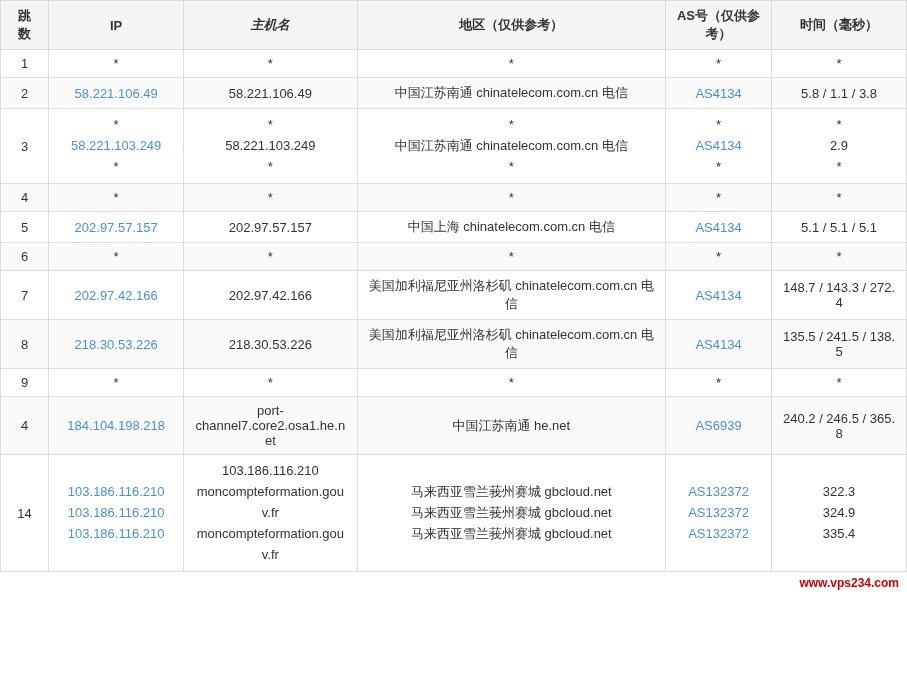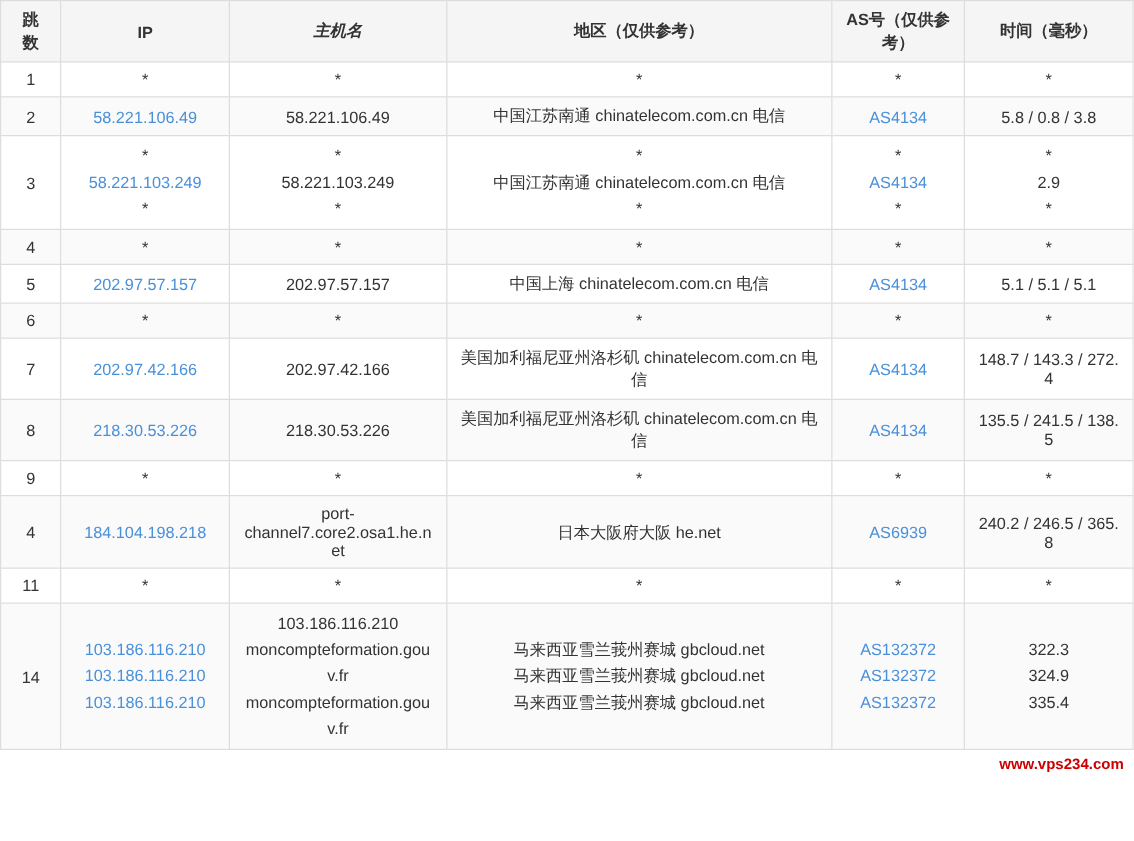--- a/index.html
+++ b/index.html
@@ -77,21 +77,21 @@
         <td>*</td>
         <td>*</td>
         <td>*</td>
       </tr>
       <tr>
         <td>2</td>
         <td><a class="ip-link" href="#">58.221.106.49</a></td>
         <td>58.221.106.49</td>
         <td>中国江苏南通 chinatelecom.com.cn 电信</td>
         <td><a class="ip-link" href="#">AS4134</a></td>
-        <td>5.8 / 0.8 / 3.8</td>
+        <td>5.8 / 1.1 / 3.8</td>
       </tr>
       <tr>
         <td>3</td>
         <td class="multi-line">*<br><a class="ip-link" href="#">58.221.103.249</a><br>*</td>
         <td class="multi-line">*<br>58.221.103.249<br>*</td>
         <td class="multi-line">*<br>中国江苏南通 chinatelecom.com.cn 电信<br>*</td>
         <td class="multi-line">*<br><a class="ip-link" href="#">AS4134</a><br>*</td>
         <td class="multi-line">*<br>2.9<br>*</td>
       </tr>
       <tr>
@@ -139,31 +139,23 @@
         <td>*</td>
         <td>*</td>
         <td>*</td>
         <td>*</td>
         <td>*</td>
       </tr>
       <tr>
         <td>4</td>
         <td><a class="ip-link" href="#">184.104.198.218</a></td>
         <td>port-<br>channel7.core2.osa1.he.net</td>
-        <td>日本大阪府大阪 he.net</td>
+        <td>中国江苏南通 he.net</td>
         <td><a class="ip-link" href="#">AS6939</a></td>
         <td>240.2 / 246.5 / 365.8</td>
-      </tr>
-      <tr>
-        <td>11</td>
-        <td>*</td>
-        <td>*</td>
-        <td>*</td>
-        <td>*</td>
-        <td>*</td>
       </tr>
       <tr>
         <td>14</td>
         <td class="multi-line"><a class="ip-link" href="#">103.186.116.210</a><br><a class="ip-link" href="#">103.186.116.210</a><br><a class="ip-link" href="#">103.186.116.210</a></td>
         <td class="multi-line">103.186.116.210<br>moncompteformation.gouv.fr<br>moncompteformation.gouv.fr</td>
         <td class="multi-line">马来西亚雪兰莪州赛城 gbcloud.net<br>马来西亚雪兰莪州赛城 gbcloud.net<br>马来西亚雪兰莪州赛城 gbcloud.net</td>
         <td class="multi-line"><a class="ip-link" href="#">AS132372</a><br><a class="ip-link" href="#">AS132372</a><br><a class="ip-link" href="#">AS132372</a></td>
         <td class="multi-line">322.3<br>324.9<br>335.4</td>
       </tr>
     </tbody>

